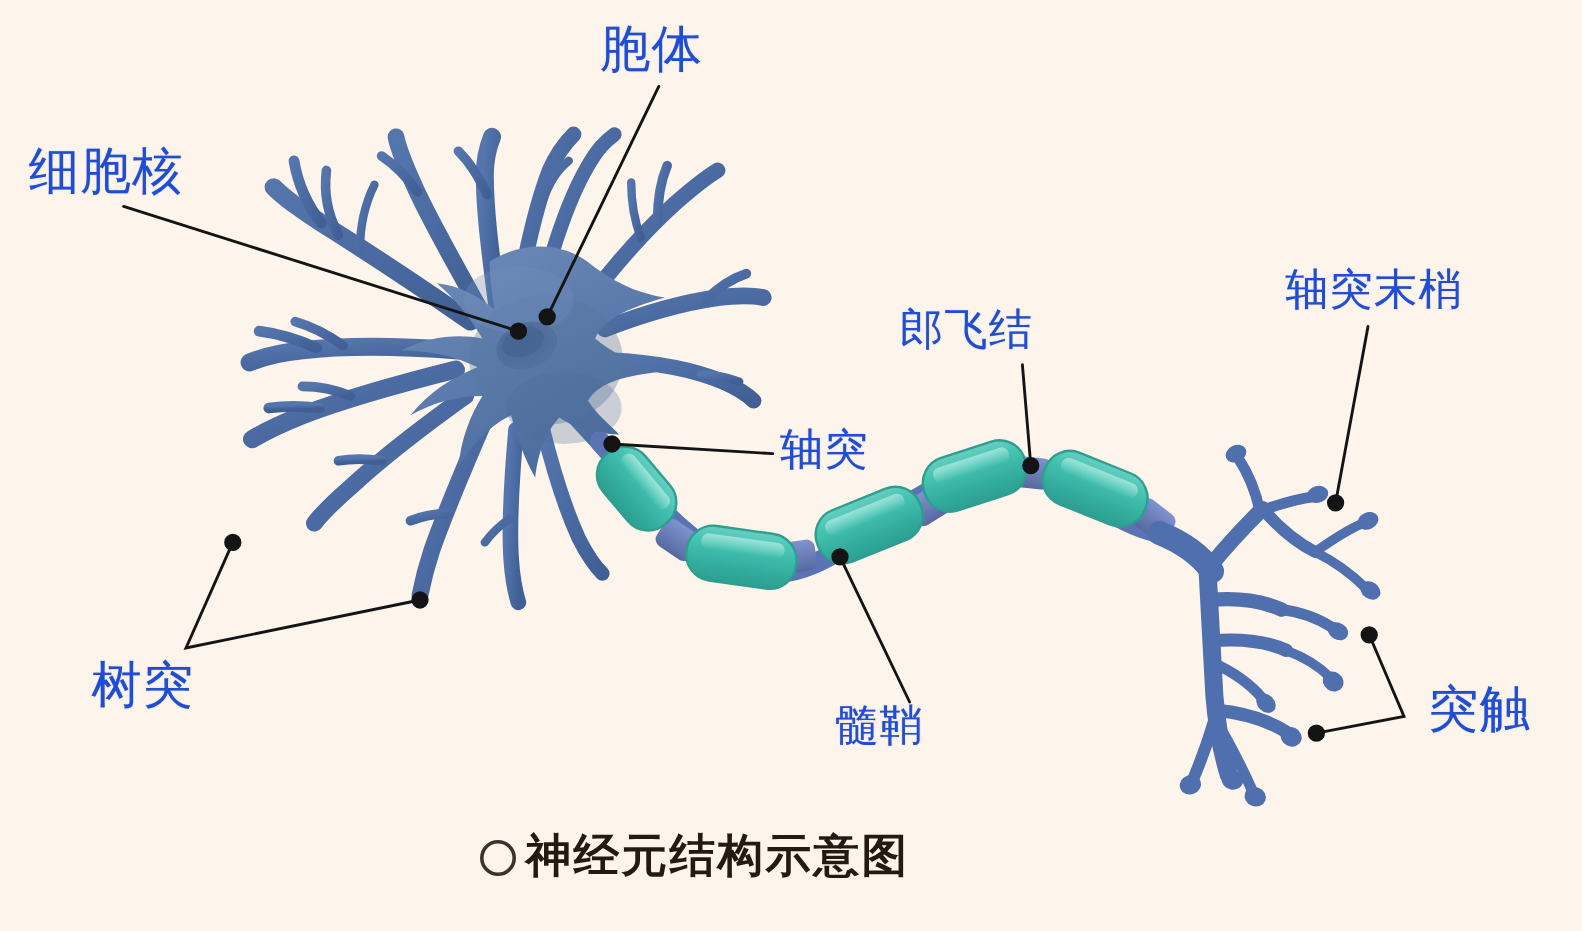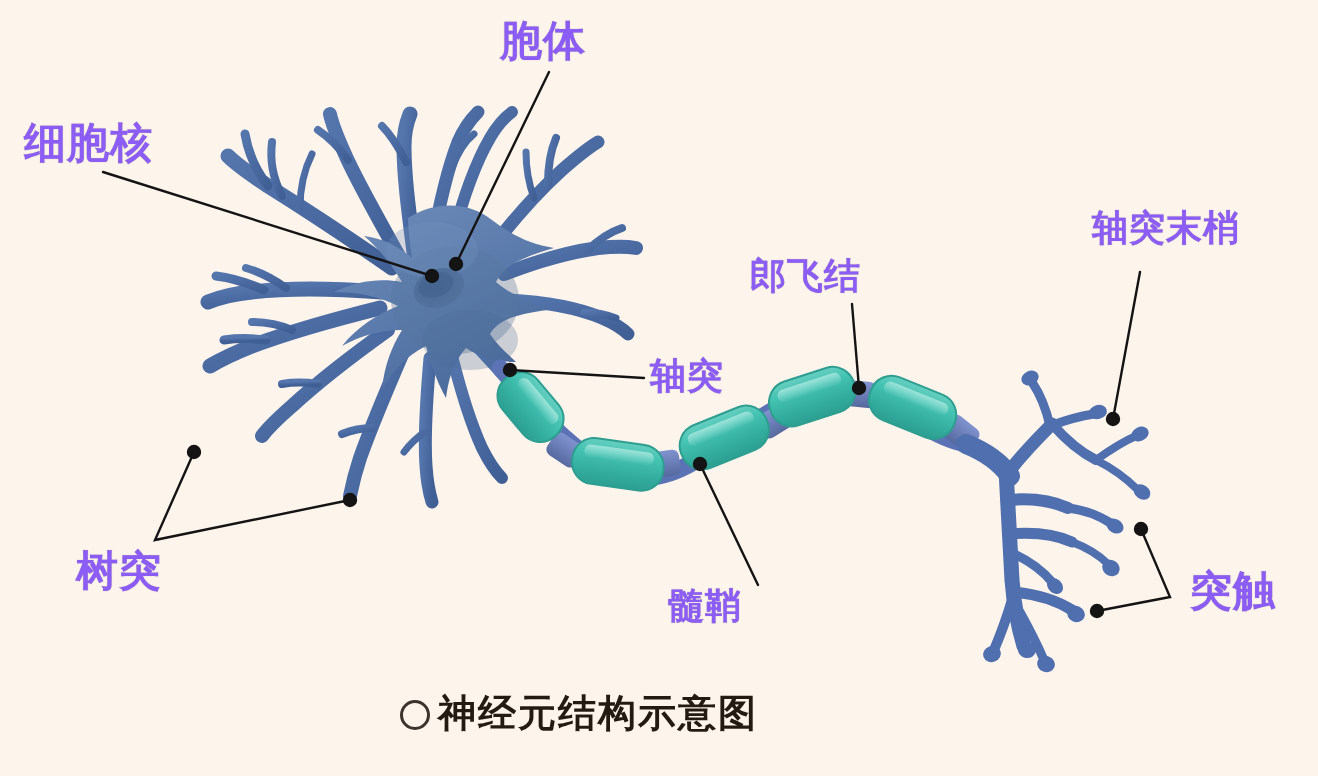--- a/index.html
+++ b/index.html
@@ -24,22 +24,22 @@
     position: absolute;
     left: 0;
     top: 0;
     width: 1318px;
     height: 776px;
     display: block;
   }
   .lbl {
     position: absolute;
     font-family: "DejaVu Sans", "Liberation Sans", sans-serif;
-    font-weight: 700;
-    color: #8b5cf6;
+    font-weight: 400;
+    color: #1d4ed8;
     white-space: nowrap;
     letter-spacing: 1px;
     line-height: 1;
     text-shadow: 0 0 1px rgba(40,30,20,.35);
   }
   .lbl-l { font-size: 42px; }
   .lbl-m { font-size: 36px; }
   .caption {
     position: absolute;
     left: 0;
@@ -285,25 +285,25 @@
   </svg>
 
   <div class="lbl lbl-l" style="left:24px; top:122px;">细胞核</div>
 
   <div class="lbl lbl-l" style="left:500px; top:20px;">胞体</div>
 
   <div class="lbl lbl-m" style="left:650px; top:358px;">轴突</div>
 
   <div class="lbl lbl-m" style="left:750px; top:258px;">郎飞结</div>
 
-  <div class="lbl lbl-m" style="left:1071px; top:210px;margin-left:21px;">轴突末梢</div>
+  <div class="lbl lbl-m" style="left:1071px; top:224px;">轴突末梢</div>
 
   <div class="lbl lbl-l" style="left:76px; top:550px;">树突</div>
 
-  <div class="lbl lbl-m" style="left:668px; top:588px;">髓鞘</div>
+  <div class="lbl lbl-m" style="left:696px; top:588px;">髓鞘</div>
 
   <div class="lbl lbl-l" style="left:1190px; top:570px;">突触</div>
 
   <div class="caption">
     <span class="marker"></span><span>神经元结构示意图</span>
   </div>
 
 </div>
 
 </body></html>

